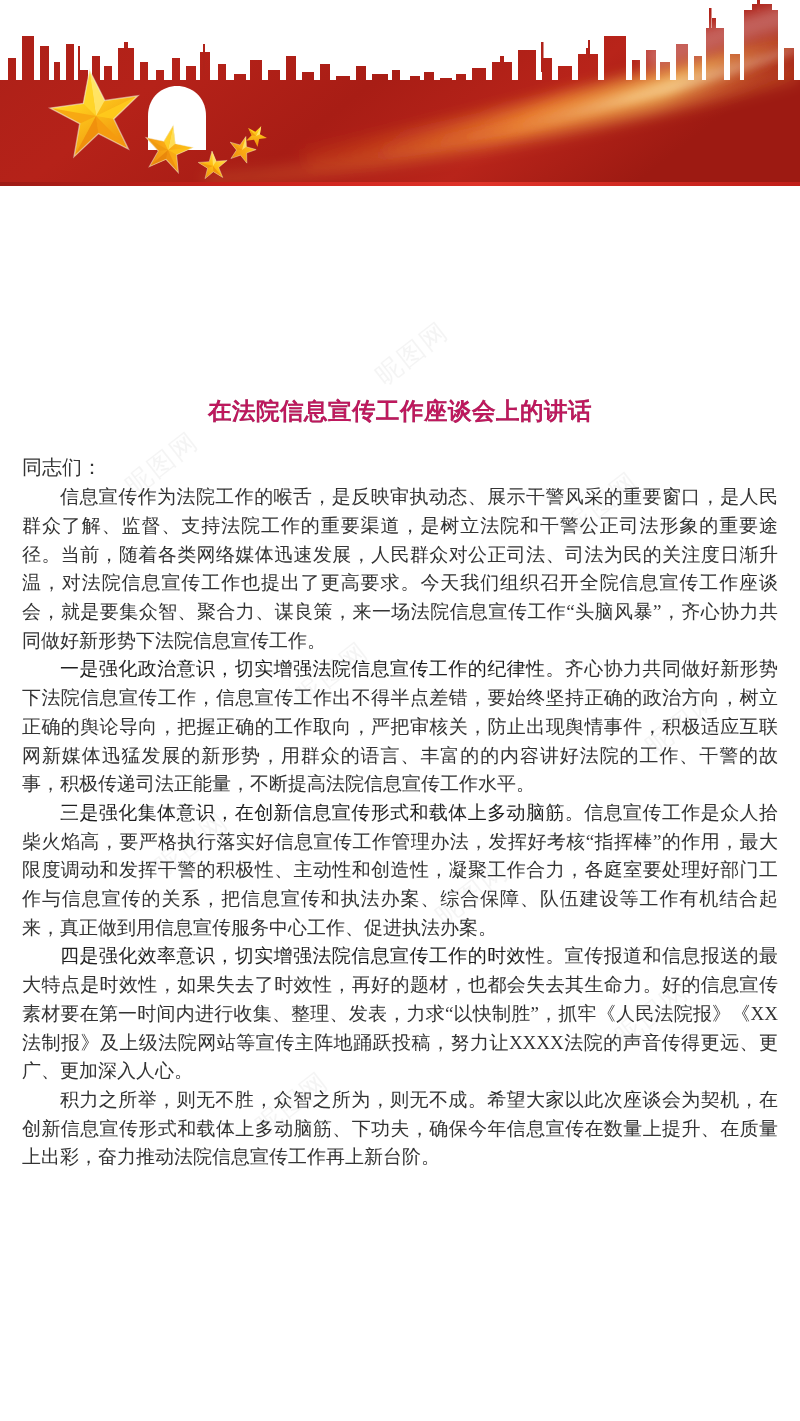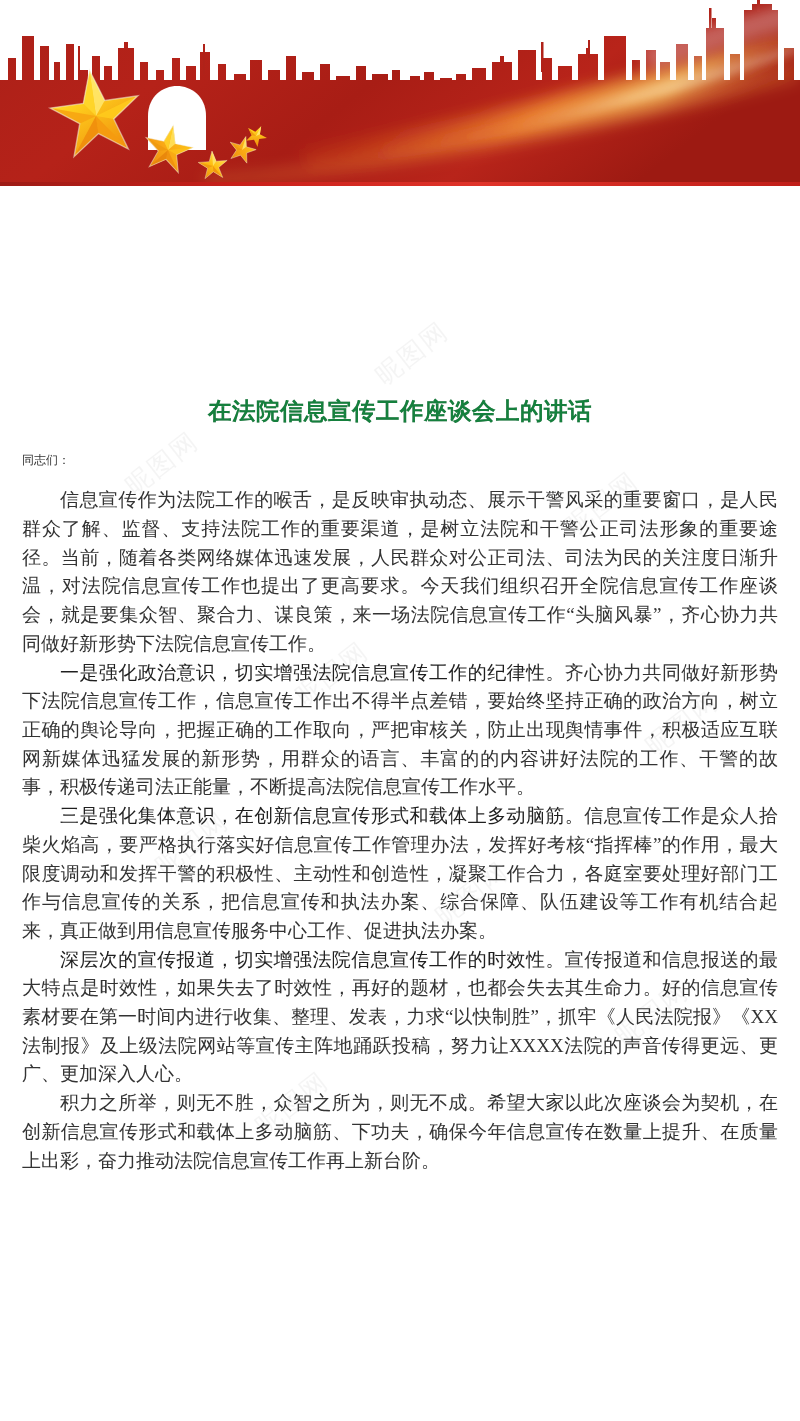--- a/index.html
+++ b/index.html
@@ -90,31 +90,31 @@
     padding: 0 22px;
     box-sizing: border-box;
     width: 800px;
   }
 
   .doc-title {
     text-align: center;
     font-size: 23.5px;
     font-weight: bold;
     letter-spacing: .5px;
-    color: #15803d;
+    color: #be185d;
     margin: 211px 0 0 0;
     line-height: 1.2;
     font-family: "Liberation Serif", "DejaVu Serif", serif;
     text-shadow: 0 0 .5px rgba(0,0,0,.35);
   }
 
   .salutation {
-    font-size: 12px;
+    font-size: 20px;
     color: #333333;
-    margin: 26px 0 16px 0;
+    margin: 26px 0 0 0;
     line-height: 1.6;
   }
 
   p.para {
     font-size: 19px;
     color: #333333;
     line-height: 28.7px;
     margin: 0;
     text-align: justify;
     text-justify: inter-ideograph;
@@ -432,20 +432,20 @@
     <p class="para">
       <b class="lead">一是强化政治意识，切实增强法院信息宣传工作的纪律性。</b><span>齐心协力共同做好新形势下法院信息宣传工作，信息宣传工作出不得半点差错，要始终坚持正确的政治方向，树立正确的舆论导向，把握正确的工作取向，严把审核关，防止出现舆情事件，积极适应互联网新媒体迅猛发展的新形势，用群众的语言、丰富的的内容讲好法院的工作、干警的故事，积极传递司法正能量，不断提高法院信息宣传工作水平。</span>
     </p>
 
 
     <p class="para">
       <b class="lead">三是强化集体意识，在创新信息宣传形式和载体上多动脑筋。</b><span>信息宣传工作是众人拾柴火焰高，要严格执行落实好信息宣传工作管理办法，发挥好考核“指挥棒”的作用，最大限度调动和发挥干警的积极性、主动性和创造性，凝聚工作合力，各庭室要处理好部门工作与信息宣传的关系，把信息宣传和执法办案、综合保障、队伍建设等工作有机结合起来，真正做到用信息宣传服务中心工作、促进执法办案。</span>
     </p>
 
     <p class="para">
-      <b class="lead">深层次的宣传报道，切实增强法院信息宣传工作的时效性。</b><span>宣传报道和信息报送的最大特点是时效性，如果失去了时效性，再好的题材，也都会失去其生命力。好的信息宣传素材要在第一时间内进行收集、整理、发表，力求“以快制胜”，抓牢《人民法院报》《XX法制报》及上级法院网站等宣传主阵地踊跃投稿，努力让XXXX法院的声音传得更远、更广、更加深入人心。</span>
+      <b class="lead">四是强化效率意识，切实增强法院信息宣传工作的时效性。</b><span>宣传报道和信息报送的最大特点是时效性，如果失去了时效性，再好的题材，也都会失去其生命力。好的信息宣传素材要在第一时间内进行收集、整理、发表，力求“以快制胜”，抓牢《人民法院报》《XX法制报》及上级法院网站等宣传主阵地踊跃投稿，努力让XXXX法院的声音传得更远、更广、更加深入人心。</span>
     </p>
 
     <p class="para">
       <b class="lead"></b><span>积力之所举，则无不胜，众智之所为，则无不成。希望大家以此次座谈会为契机，在创新信息宣传形式和载体上多动脑筋、下功夫，确保今年信息宣传在数量上提升、在质量上出彩，奋力推动法院信息宣传工作再上新台阶。</span>
     </p>
   </div>
 </div>
 
 </body></html>

